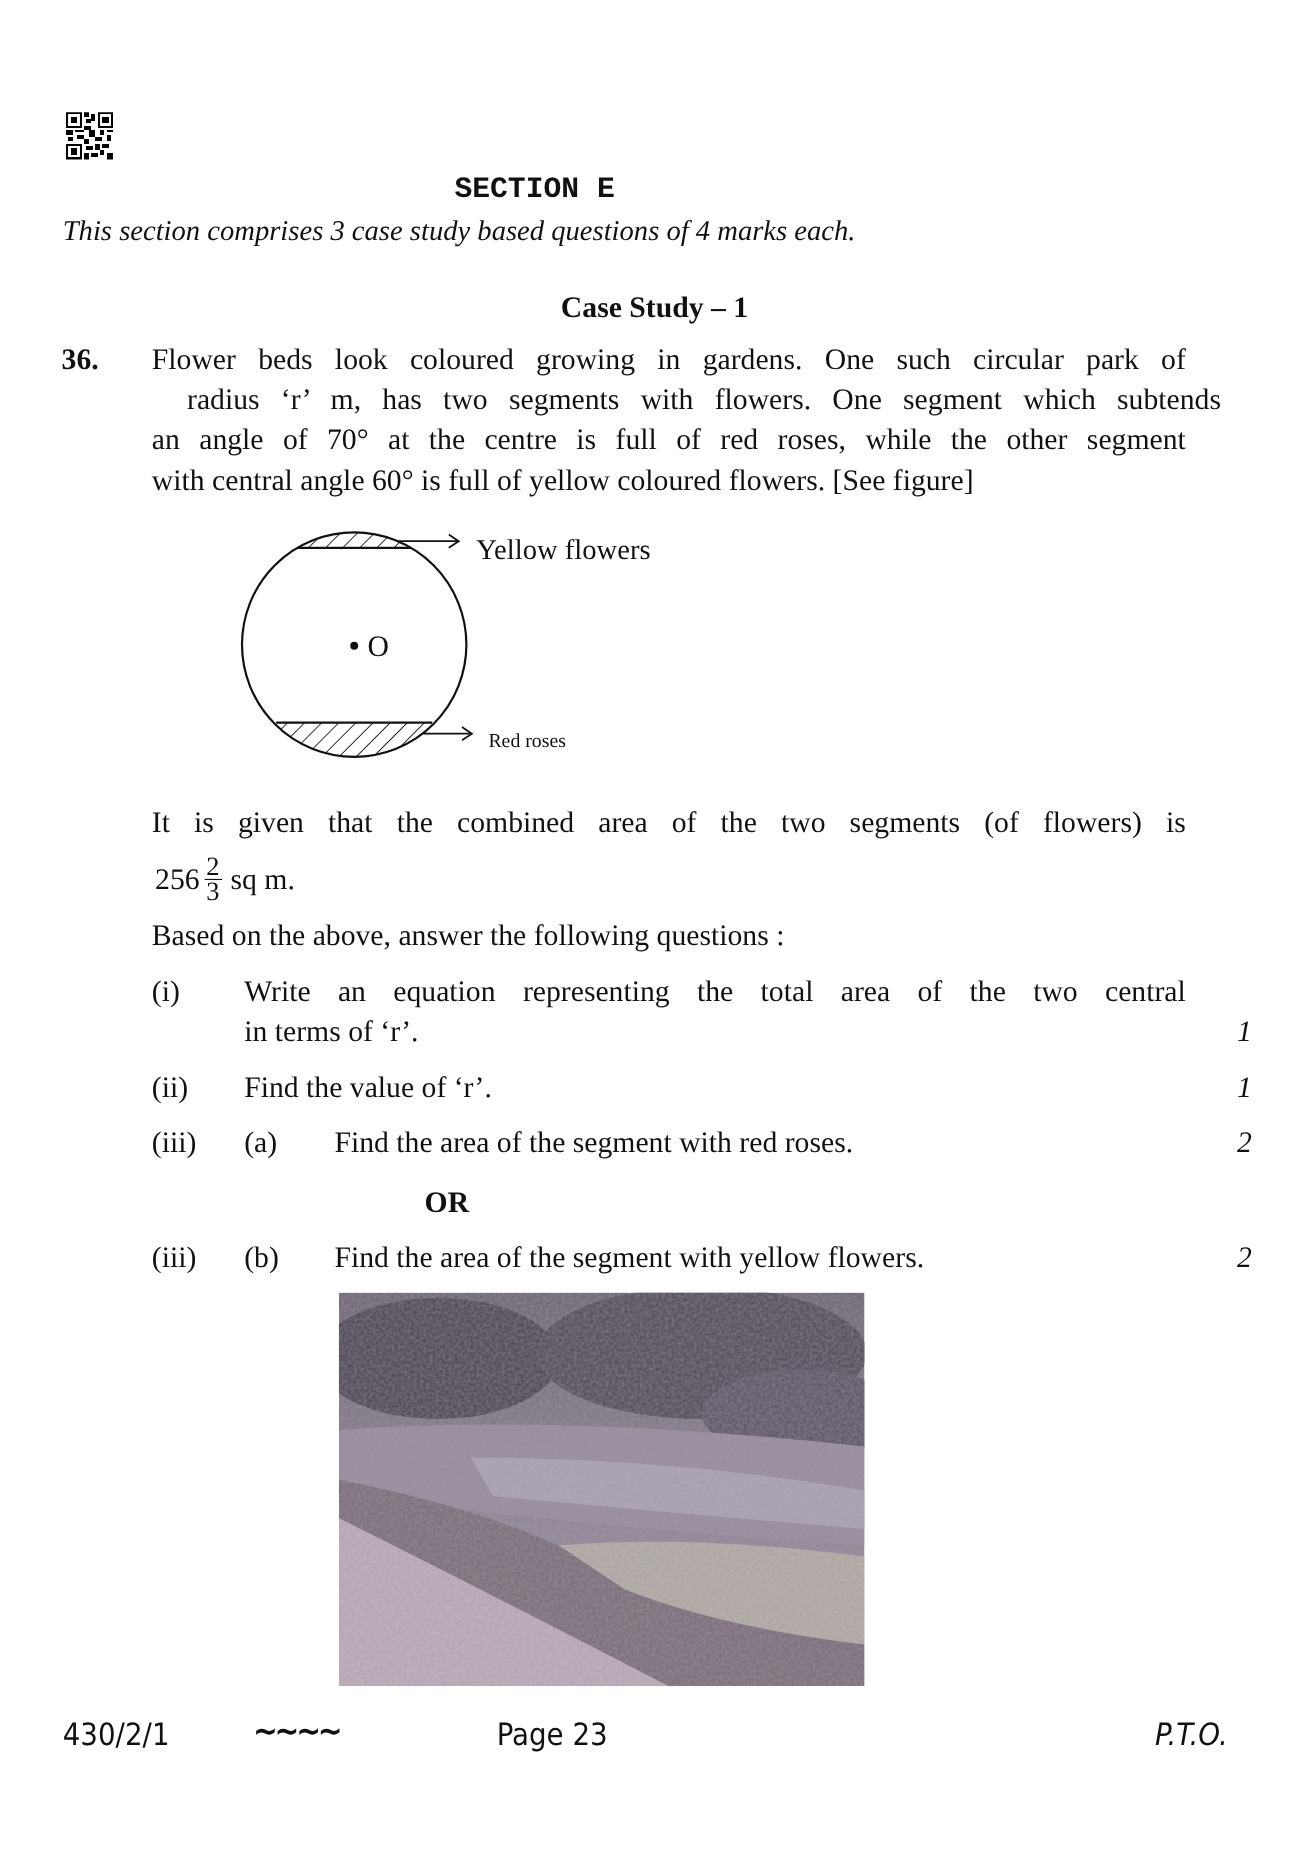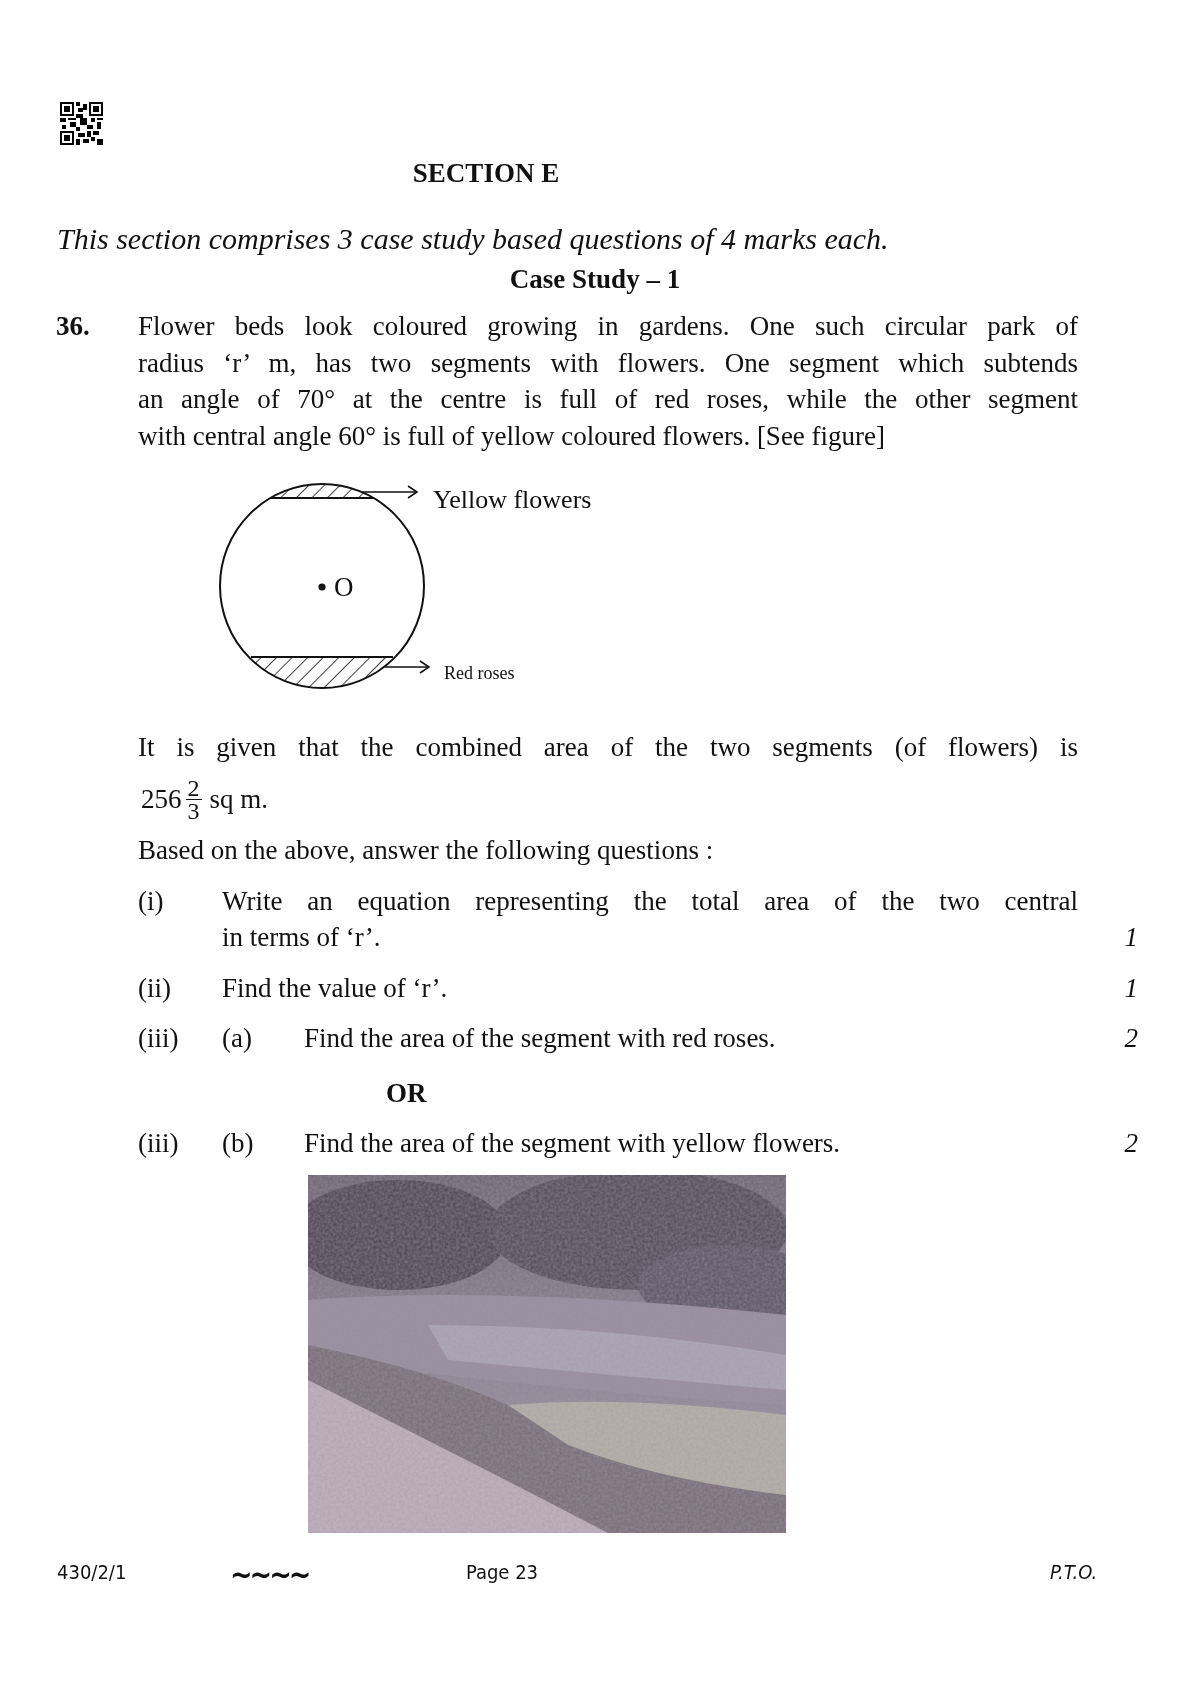--- a/index.html
+++ b/index.html
@@ -8,21 +8,21 @@
   .abs { position:absolute; }
   .t { font-family:"Liberation Serif", "DejaVu Serif", serif; font-size:27px; line-height:1; white-space:nowrap; }
   .b { font-weight:bold; }
   .i { font-style:italic; }
   .qr { left:60px; top:102px; width:43px; height:43px; }
   .para { left:138px; width:940px; text-align:justify; text-align-last:justify; }
   .mark { left:1118px; width:20px; text-align:right; font-style:italic; }
   .frac { display:inline-block; vertical-align:middle; text-align:center; font-size:24px; margin:0 8px 0 4px; }
   .frac span { display:block; line-height:22px; }
   .frac .num { border-bottom:1.5px solid #111; padding:0 2px; }
-  .footer { font-family:"DejaVu Sans Condensed","DejaVu Sans","Liberation Sans",sans-serif; font-size:20px; }
+  .footer { font-family:"DejaVu Sans Condensed","DejaVu Sans","Liberation Sans",sans-serif; font-size:28px; }
   .photo { left:308px; top:1175px; width:478px; height:358px; overflow:hidden; }
 </style>
 </head>
 <body>
 
 <svg class="abs qr" viewBox="0 0 21 21" shape-rendering="crispEdges">
   <rect x="0" y="0" width="21" height="21" fill="#fff"></rect>
   <g fill="#000">
     <rect x="0" y="0" width="7" height="7"></rect>
       <rect x="1" y="1" width="5" height="5" fill="#fff"></rect>
@@ -50,27 +50,27 @@
       <rect x="9" y="15" width="3" height="2"></rect>
     <rect x="13" y="14" width="2" height="3"></rect>
       <rect x="16" y="14" width="3" height="2"></rect>
       <rect x="8" y="18" width="2" height="3"></rect>
     <rect x="11" y="18" width="3" height="2"></rect>
       <rect x="15" y="17" width="2" height="2"></rect>
       <rect x="18" y="18" width="3" height="3"></rect>
   </g>
 </svg>
 
-<div class="abs t b" style="left:0;width:972px;text-align:center;top:160px;font-size:27px;">SECTION E</div>
-<div class="abs t i" style="left:57px;top:224px;font-size:30px;">This section comprises 3 case study based questions of 4 marks each.</div>
+<div class="abs t b" style="left:0;width:972px;text-align:center;top:160px;font-size:27px;font-family:Liberation Mono, monospace;">SECTION E</div>
+<div class="abs t i" style="left:57px;top:197px;font-size:26px;">This section comprises 3 case study based questions of 4 marks each.</div>
 <div class="abs t b" style="left:0;width:1190px;text-align:center;top:266px;">Case Study – 1</div>
 
 <div class="abs t b" style="left:56px;top:313px;">36.</div>
 <div class="abs t para" style="top:313px;">Flower beds look coloured growing in gardens. One such circular park of</div>
-<div class="abs t para" style="top:350px;">radius ‘r’ m, has two segments with flowers. One segment which subtends</div>
+<div class="abs t para" style="top:350px;margin-left:32px;">radius ‘r’ m, has two segments with flowers. One segment which subtends</div>
 <div class="abs t para" style="top:386px;">an angle of 70° at the centre is full of red roses, while the other segment</div>
 <div class="abs t" style="left:138px;top:423px;">with central angle 60° is full of yellow coloured flowers. [See figure]</div>
 
 <svg class="abs" style="left:210px;top:475px;" width="240" height="225" viewBox="210 475 240 225">
   <defs>
     <pattern id="hatch" patternUnits="userSpaceOnUse" width="11" height="11" patternTransform="rotate(45)">
       <line x1="0" y1="0" x2="0" y2="11" stroke="#111" stroke-width="1.6"></line>
     </pattern>
     <clipPath id="circ">
         <circle cx="322" cy="586" r="102"></circle>

